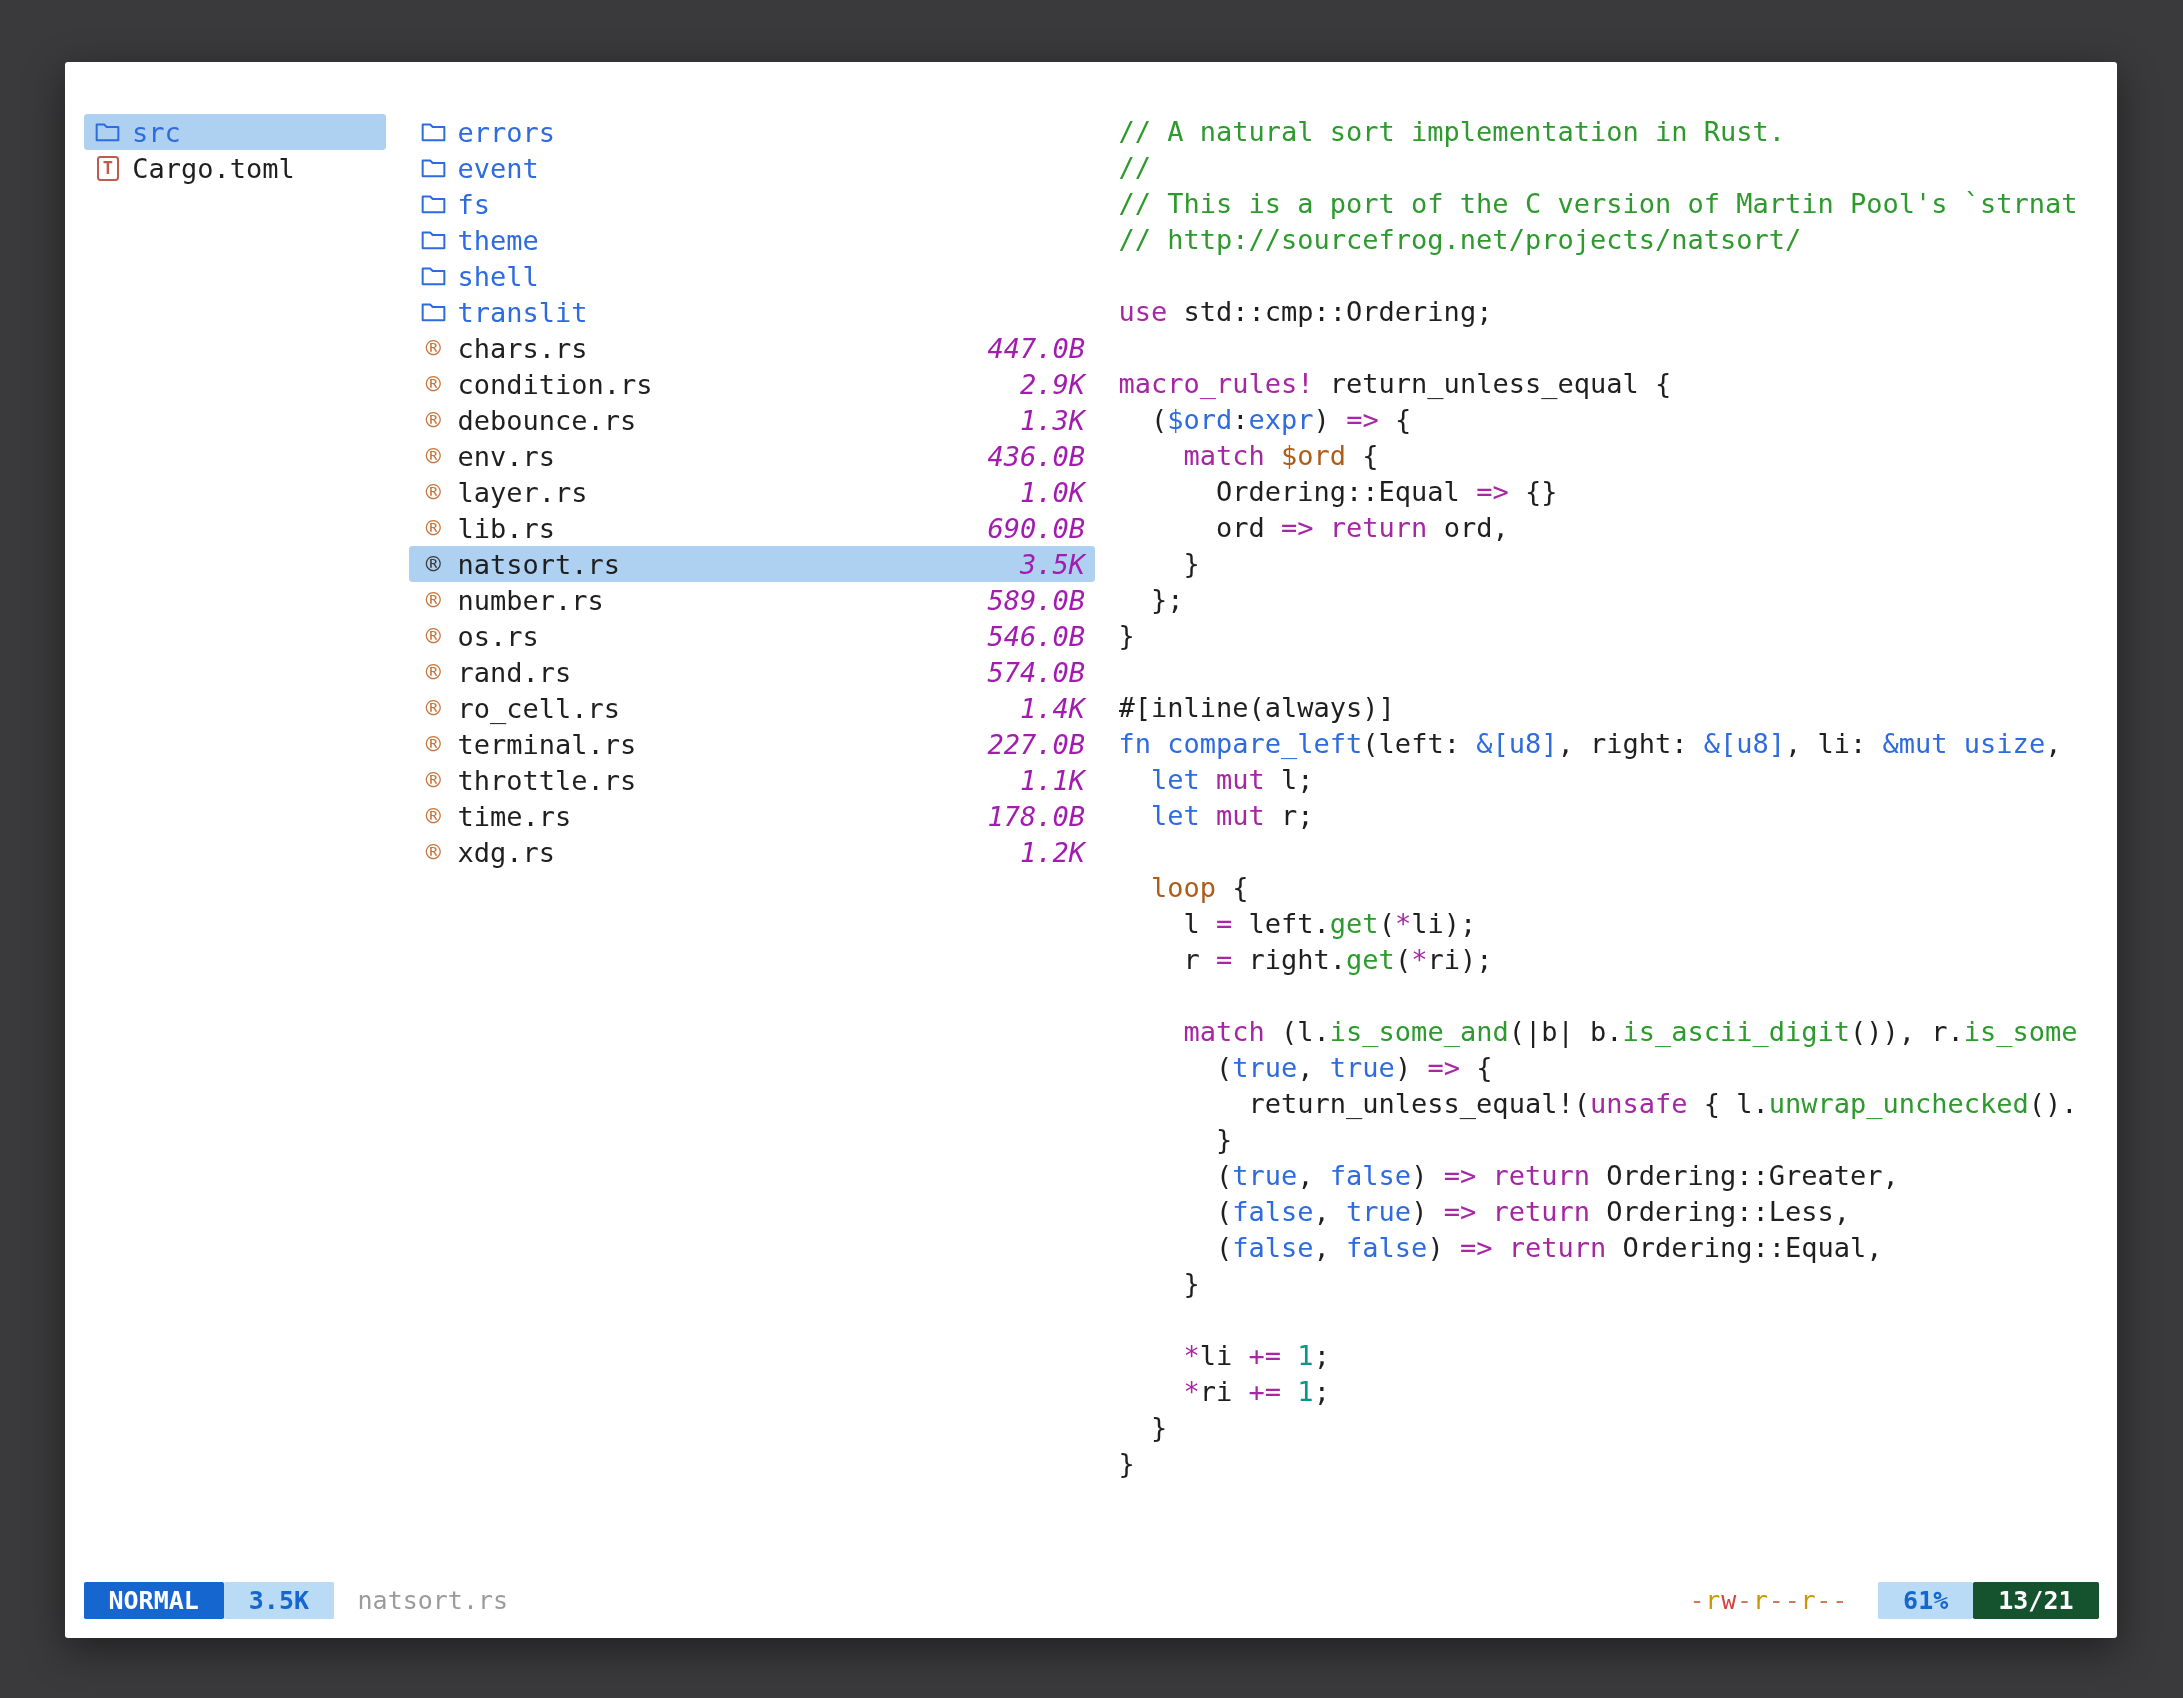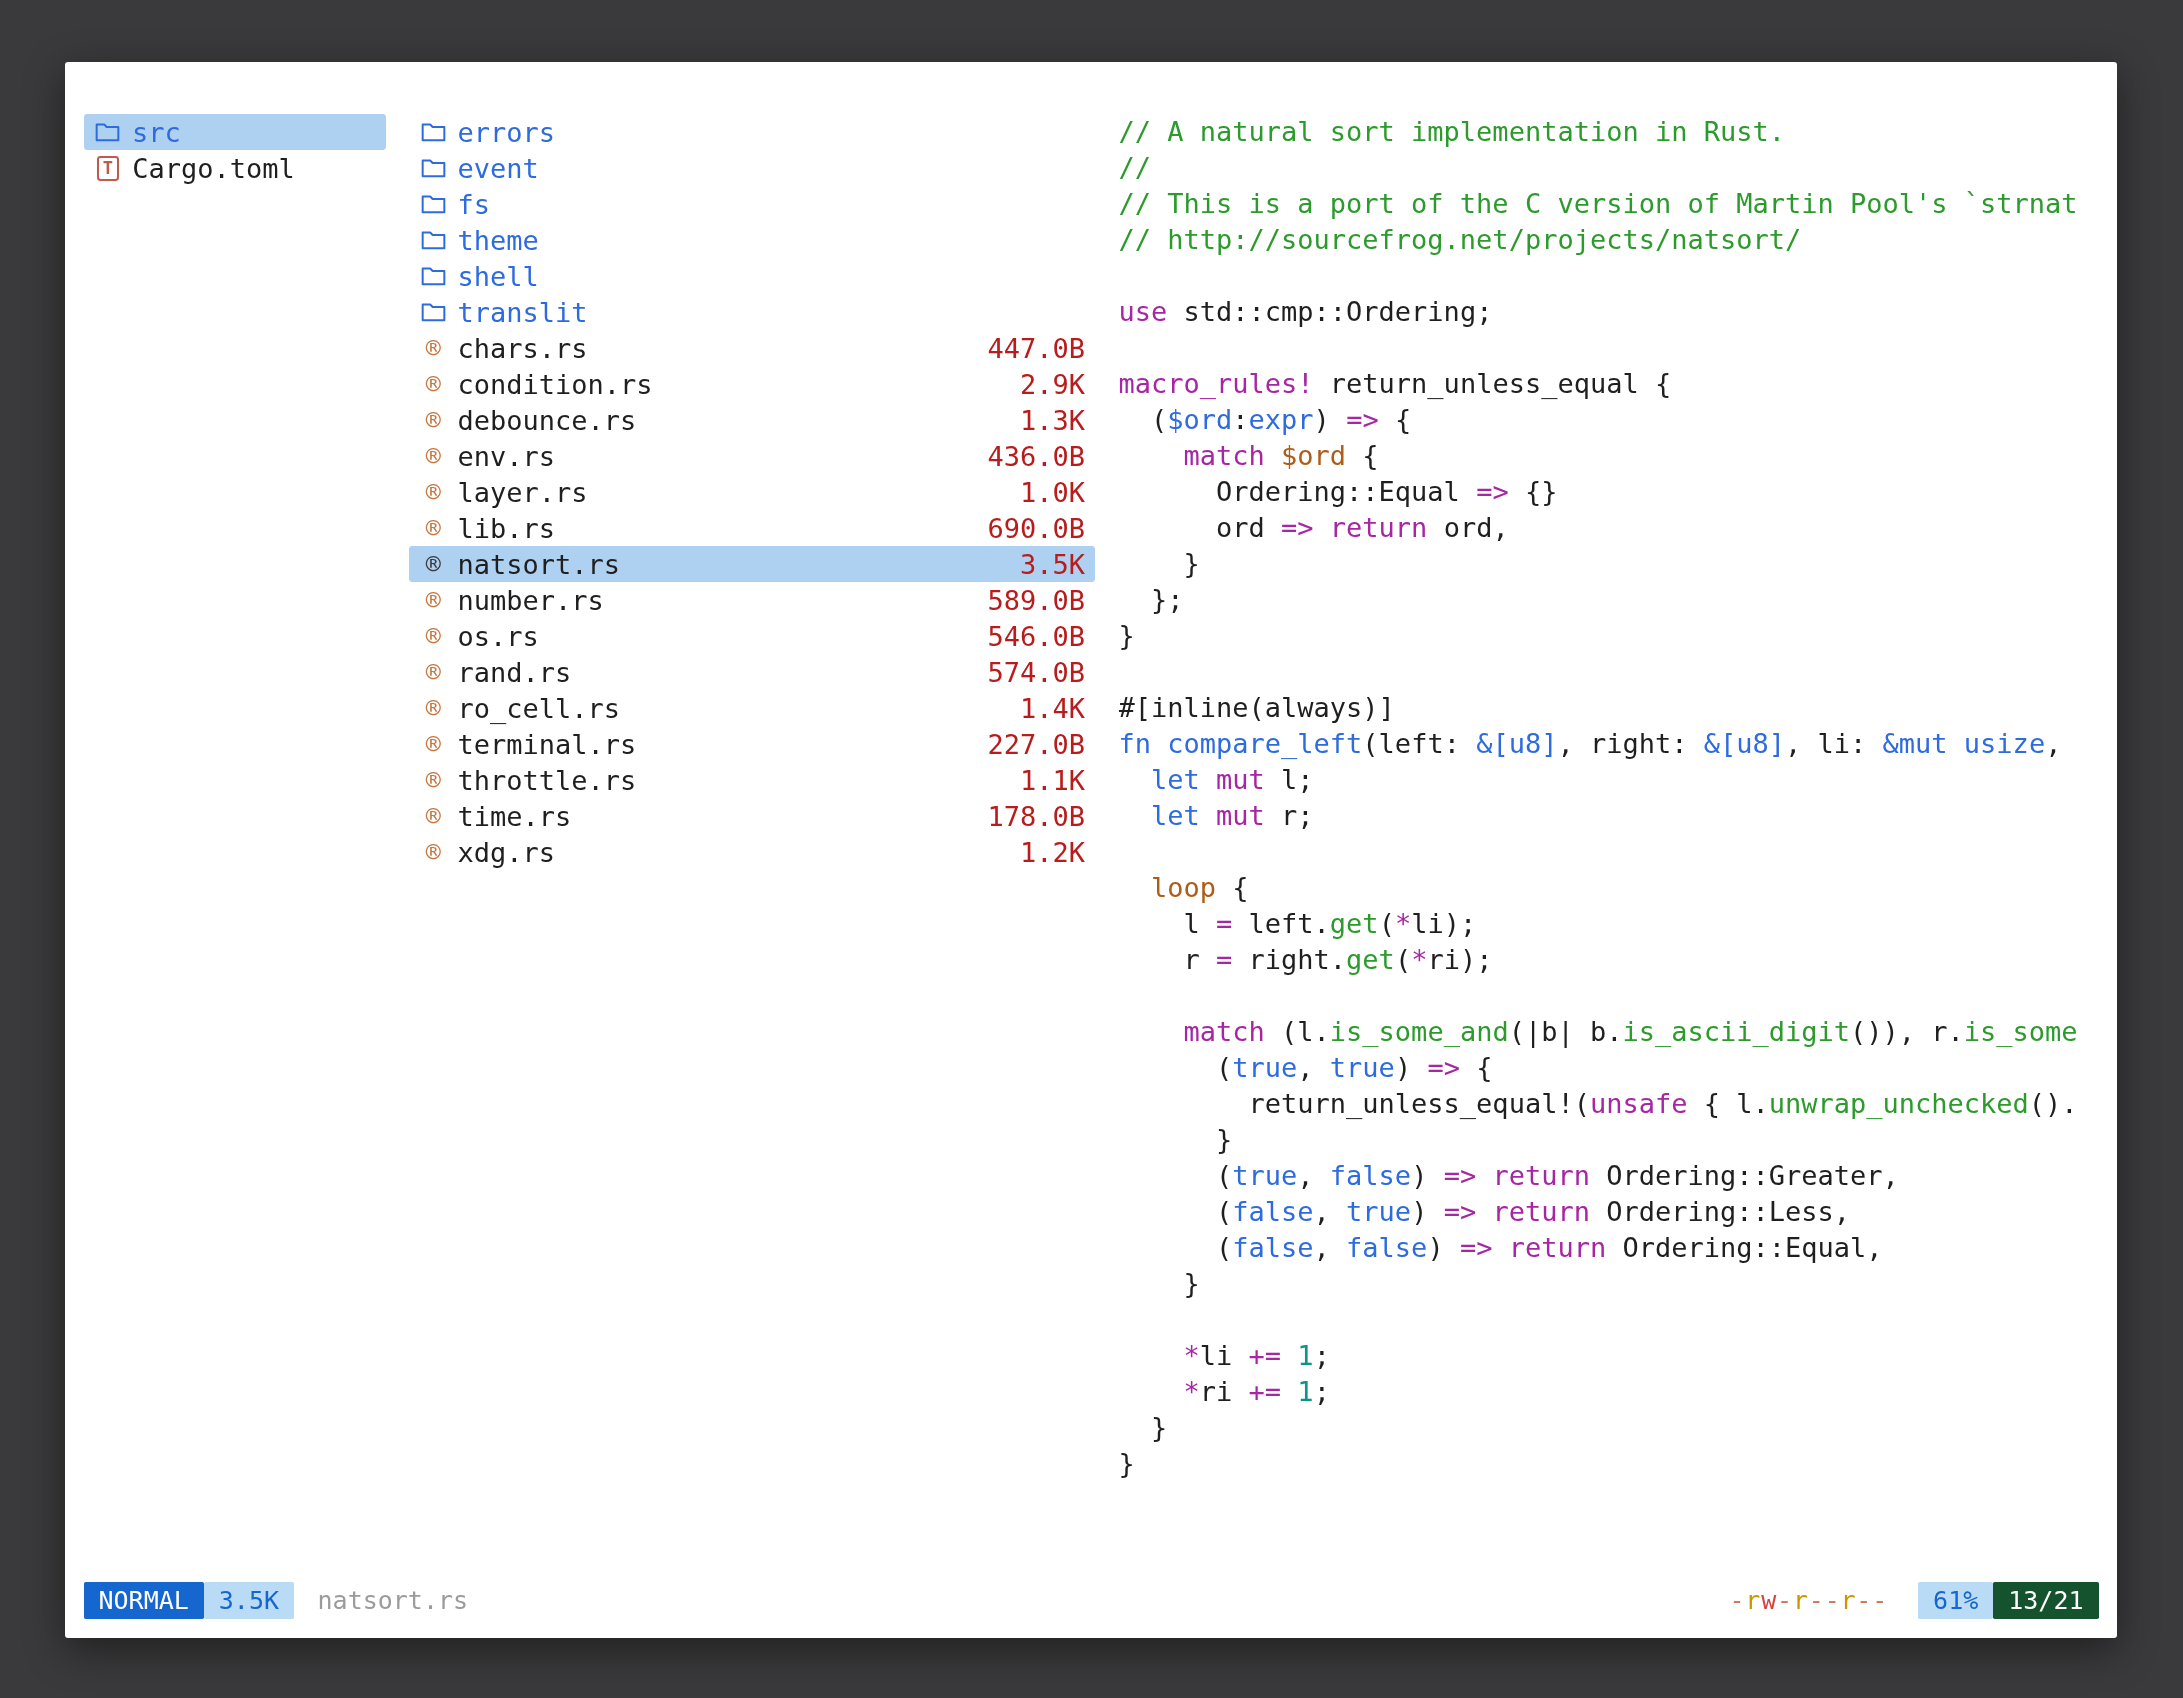--- a/index.html
+++ b/index.html
@@ -29,21 +29,21 @@
   .row {
     display: flex; align-items: center;
     height: 36px; padding: 0 10px 0 10px;
     border-radius: 3.4px;
     font-size: 27px; color: #1f1f1f;
     white-space: nowrap; cursor: default;
   }
   .row.selected { background: #aed1f2; }
   .row .fname { margin-left: 10px; }
   .row.folder .fname { color: #2d6bdf; }
-  .row .fsize { margin-left: auto; color: #b91c1c; }
+  .row .fsize { margin-left: auto; color: #a21caf; font-style: italic; }
 
   .icon {
     display: inline-flex; width: 28.5px; justify-content: center; align-items: center;
     color: #2d6bdf; flex: none;
   }
   .rust-icon {
     display: inline-block; width: 28.5px; text-align: center;
     color: #c8763d; font-size: 25px; flex: none;
   }
   .row.selected .rust-icon { color: #3a3a3a; }
@@ -66,22 +66,22 @@
   .tok-o  { color: #ad5d17; }  
   .tok-n  { color: #0d9488; }  
 
   .statusbar {
     position: absolute; left: 18.5px; right: 18.5px; bottom: 18.5px; height: 39px;
     display: flex; align-items: center; justify-content: space-between;
     font-size: 25px;
   }
   .status-left, .status-right { display: flex; align-items: center; }
   .badge {
-    display: inline-flex; align-items: center; height: 37px; padding: 0 15px;
-    font-weight: normal; border-radius: 1.7px;
+    display: inline-flex; align-items: center; height: 37px; padding: 0 25px;
+    font-weight: bold; border-radius: 1.7px;
   }
   .badge-mode     { background: #1666d0; color: #ffffff; }
   .badge-size     { background: #badbf5; color: #1666d0; }
   .status-filename{ color: #9b9b9b; margin-left: 23.5px; }
   .perms          { margin-right: 30px; letter-spacing: 0.8px; }
   .badge-percent  { background: #badbf5; color: #1666d0; }
   .badge-position { background: #14532d; color: #ffffff; }
   .pc-dash { color: #cf7a5a; }
   .pc-r    { color: #c99700; }
   .pc-w    { color: #d5443f; }

